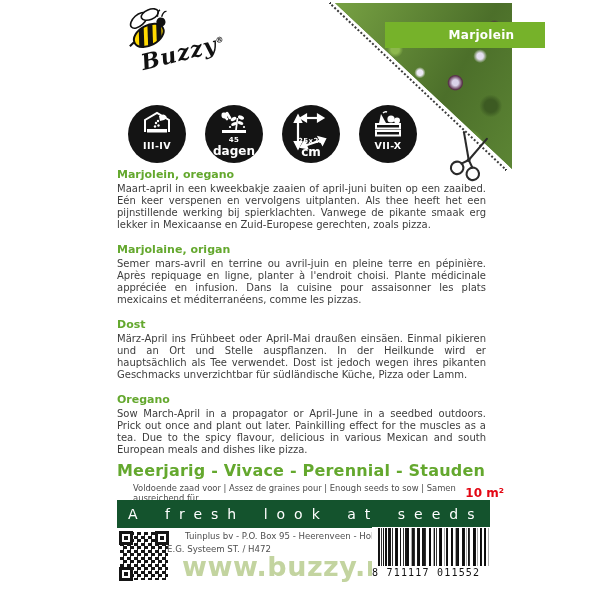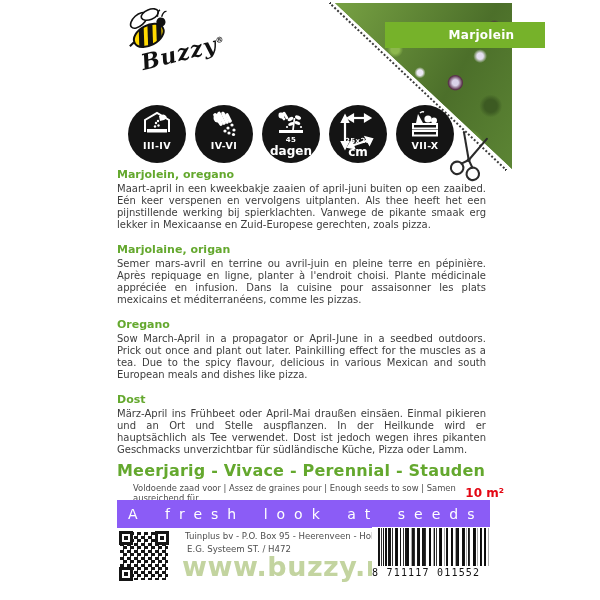--- a/index.html
+++ b/index.html
@@ -31,21 +31,21 @@
            radial-gradient(7px 7px at 48% 42%, #ece8f4 40%, transparent 80%),
            linear-gradient(120deg, #77a143, #4c6f2a 60%, #5c8534);}
   .cut-line{position:absolute;left:330px;top:2px;width:244px;height:0;
             border-top:2.4px dotted #3a3a3a;transform:rotate(43.4deg);transform-origin:0 0;}
   .banner{position:absolute;left:385px;top:22px;width:127px;height:26px;background:#76b22a;
           display:flex;align-items:center;justify-content:center;padding-left:33px;}
   .banner span{color:#fff;font-weight:bold;font-size:12px;letter-spacing:.3px;}
   .scissors{position:absolute;left:447px;top:128px;transform:rotate(14deg);}
 
   
-  .icons-row{position:absolute;left:128px;top:105px;display:flex;gap:9px;}
+  .icons-row{position:absolute;left:128px;top:105px;display:flex;gap:19px;}
   .icon-circle{width:58px;height:58px;border-radius:50%;background:#141414;color:#fff;
                display:flex;flex-direction:column;align-items:center;justify-content:flex-start;}
   .icon-circle svg{display:block;margin-top:5px;}
   .icon-label{font-size:9.5px;font-weight:bold;letter-spacing:.4px;line-height:1;margin-top:1px;}
   .icon-label.small{font-size:7px;}
   .icon-sublabel{font-size:12px;font-weight:bold;line-height:1;margin-top:1px;}
 
   
   .descriptions{position:absolute;left:117px;top:168px;width:369px;height:290px;overflow:hidden;}
   .desc-block{margin-bottom:12px;}
@@ -53,37 +53,37 @@
   .desc-body{color:#3d3d3d;font-size:10px;line-height:12px;text-align:justify;}
 
   .lifecycle{position:absolute;left:117px;top:461px;color:#64a82e;font-weight:bold;
              font-size:16px;letter-spacing:.2px;text-align:center;}
   .seeds-line{position:absolute;left:133px;top:483px;width:371px;display:flex;
               justify-content:space-between;align-items:center;}
   .seeds-line .txt{font-size:8.4px;color:#4a4a4a;}
   .seeds-line .qty{font-size:12px;font-weight:bold;color:#e30613;white-space:nowrap;}
 
   
-  .tagline-bar{position:absolute;left:117px;top:500px;width:373px;height:28px;background:#8b5cf6;
+  .tagline-bar{position:absolute;left:117px;top:500px;width:373px;height:28px;background:#14532d;
                display:flex;align-items:center;overflow:hidden;}
   .tagline-bar span{color:#fff;font-size:14px;font-weight:500;letter-spacing:9px;
                     word-spacing:5px;padding-left:11px;white-space:nowrap;}
 
   
   .qr{position:absolute;left:117px;top:529px;width:54px;height:54px;background:#fff;
       border:2px solid #fff;box-sizing:border-box;}
   .qr-inner{position:absolute;inset:1px;
       background:repeating-conic-gradient(#161616 0 25%, #fff 0 50%) 0 0/7px 7px;}
   .qr-finder{position:absolute;width:14px;height:14px;background:#fff;border:3px solid #161616;
              box-sizing:border-box;}
   .qr-finder::after{content:"";position:absolute;left:2px;top:2px;width:4px;height:4px;background:#161616;}
   .qr-f1{left:0;top:0;} .qr-f2{right:0;top:0;} .qr-f3{left:0;bottom:0;}
 
   .address1{position:absolute;left:185px;top:531px;font-size:8.6px;color:#4f4f4f;}
-  .address2{position:absolute;left:187px;top:544px;font-size:8.6px;color:#4f4f4f;}
+  .address2{position:absolute;left:167px;top:544px;font-size:8.6px;color:#4f4f4f;}
   .website{position:absolute;left:182px;top:551px;font-size:27px;font-weight:bold;
            color:#c3d4a0;letter-spacing:.5px;}
 
   .barcode{position:absolute;left:372px;top:527px;width:119px;height:53px;background:#fff;}
   .barcode .bars{position:absolute;left:6px;top:1px;right:2px;height:38px;
       background-image:
         repeating-linear-gradient(90deg, rgba(10,10,10,.95) 0 2px, transparent 2px 5px,
                                   rgba(10,10,10,.95) 5px 6px, transparent 6px 10px,
                                   rgba(10,10,10,.95) 10px 13px, transparent 13px 17px),
         repeating-linear-gradient(90deg, #aaa 0 1px, #fff 1px 3px, #333 3px 4px, #fff 4px 7px,
@@ -147,40 +147,20 @@
         <rect x="6" y="19" width="20" height="3.5" fill="#fff"></rect>
         <path d="M18 6 q5 -3 7 0 q2 2 -2 4 l-4 1 z" fill="#fff"></path>
         <circle cx="15" cy="13" r="1.2" fill="#fff"></circle>
           <circle cx="17.5" cy="15.5" r="1.2" fill="#fff"></circle>
         <circle cx="14" cy="16.5" r="1.2" fill="#fff"></circle>
           <circle cx="17" cy="11" r="1.2" fill="#fff"></circle>
       </svg>
       <div class="icon-label">III-IV</div>
     </div>
 
-    <div class="icon-circle">
-      <svg width="32" height="30" viewBox="0 0 32 30">
-        <g stroke="#fff" stroke-width="3.6" stroke-linecap="round">
-          <path d="M7 5 L13 14"></path>
-            <path d="M11 3.5 L16 13"></path>
-            <path d="M15 3.5 L19 12"></path>
-            <path d="M19 5 L22 11"></path>
-        </g>
-        <circle cx="10" cy="8" r="4.5" fill="#fff"></circle>
-        <g fill="#fff">
-          <circle cx="20" cy="18" r="1.6"></circle>
-            <circle cx="24" cy="15" r="1.6"></circle>
-            <circle cx="26" cy="20" r="1.6"></circle>
-          <circle cx="21" cy="23" r="1.6"></circle>
-            <circle cx="25.5" cy="24.5" r="1.6"></circle>
-            <circle cx="17" cy="21" r="1.6"></circle>
-        </g>
-      </svg>
-      <div class="icon-label">IV-VI</div>
-    </div>
 
     <div class="icon-circle">
       <svg width="32" height="26" viewBox="0 0 32 26">
         <g stroke="#fff" stroke-width="2.6" stroke-linecap="round">
           <path d="M5 4 L9 9"></path>
             <path d="M9 3 L12 8"></path>
         </g>
         <circle cx="6.5" cy="5.5" r="3" fill="#fff"></circle>
         <path d="M18 20 L19.5 8" stroke="#fff" stroke-width="1.8" fill="none"></path>
         <g fill="#fff">
@@ -240,26 +220,26 @@
   <div class="descriptions">
     <div class="desc-block">
       <div class="desc-head">Marjolein, oregano</div>
       <div class="desc-body">Maart-april in een kweekbakje zaaien of april-juni buiten op een zaaibed. Eén keer verspenen en vervolgens uitplanten. Als thee heeft het een pijnstillende werking bij spierklachten. Vanwege de pikante smaak erg lekker in Mexicaanse en Zuid-Europese gerechten, zoals pizza.</div>
     </div>
     <div class="desc-block">
       <div class="desc-head">Marjolaine, origan</div>
       <div class="desc-body">Semer mars-avril en terrine ou avril-juin en pleine terre en pépinière. Après repiquage en ligne, planter à l'endroit choisi. Plante médicinale appréciée en infusion. Dans la cuisine pour assaisonner les plats mexicains et méditerranéens, comme les pizzas.</div>
     </div>
     <div class="desc-block">
+      <div class="desc-head">Dost</div>
+      <div class="desc-body">März-April ins Frühbeet oder April-Mai draußen einsäen. Einmal pikieren und an Ort und Stelle auspflanzen. In der Heilkunde wird er hauptsächlich als Tee verwendet. Dost ist jedoch wegen ihres pikanten Geschmacks unverzichtbar für südländische Küche, Pizza oder Lamm.</div>
+    </div>
+    <div class="desc-block">
       <div class="desc-head">Oregano</div>
       <div class="desc-body">Sow March-April in a propagator or April-June in a seedbed outdoors. Prick out once and plant out later. Painkilling effect for the muscles as a tea. Due to the spicy flavour, delicious in various Mexican and south European meals and dishes like pizza.</div>
-    </div>
-    <div class="desc-block">
-      <div class="desc-head">Dost</div>
-      <div class="desc-body">März-April ins Frühbeet oder April-Mai draußen einsäen. Einmal pikieren und an Ort und Stelle auspflanzen. In der Heilkunde wird er hauptsächlich als Tee verwendet. Dost ist jedoch wegen ihres pikanten Geschmacks unverzichtbar für südländische Küche, Pizza oder Lamm.</div>
     </div>
   </div>
 
   <div class="lifecycle">Meerjarig - Vivace - Perennial - Stauden</div>
 
   <div class="seeds-line">
     <span class="txt">Voldoende zaad voor | Assez de graines pour | Enough seeds to sow | Samen ausreichend für</span>
     <span class="qty">10 m²</span>
   </div>
 

